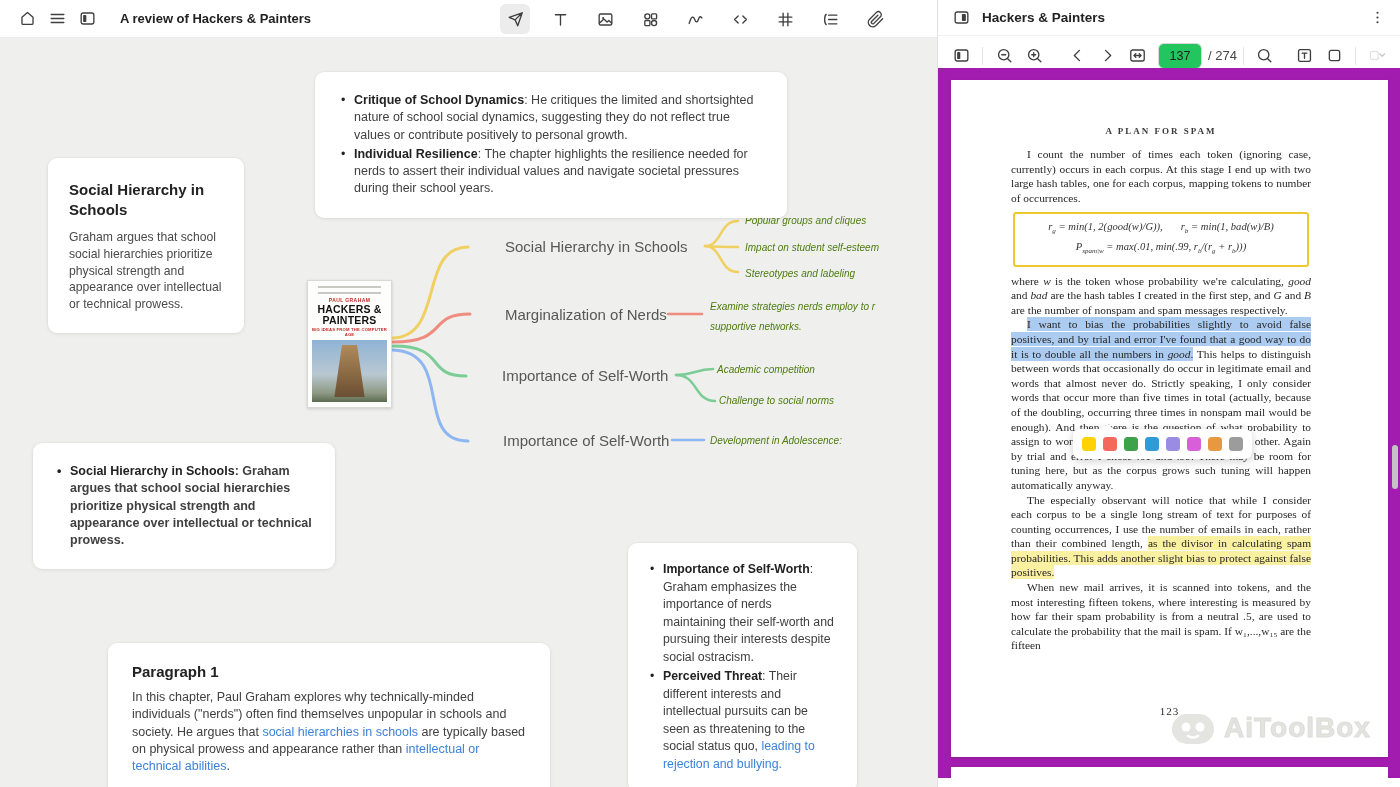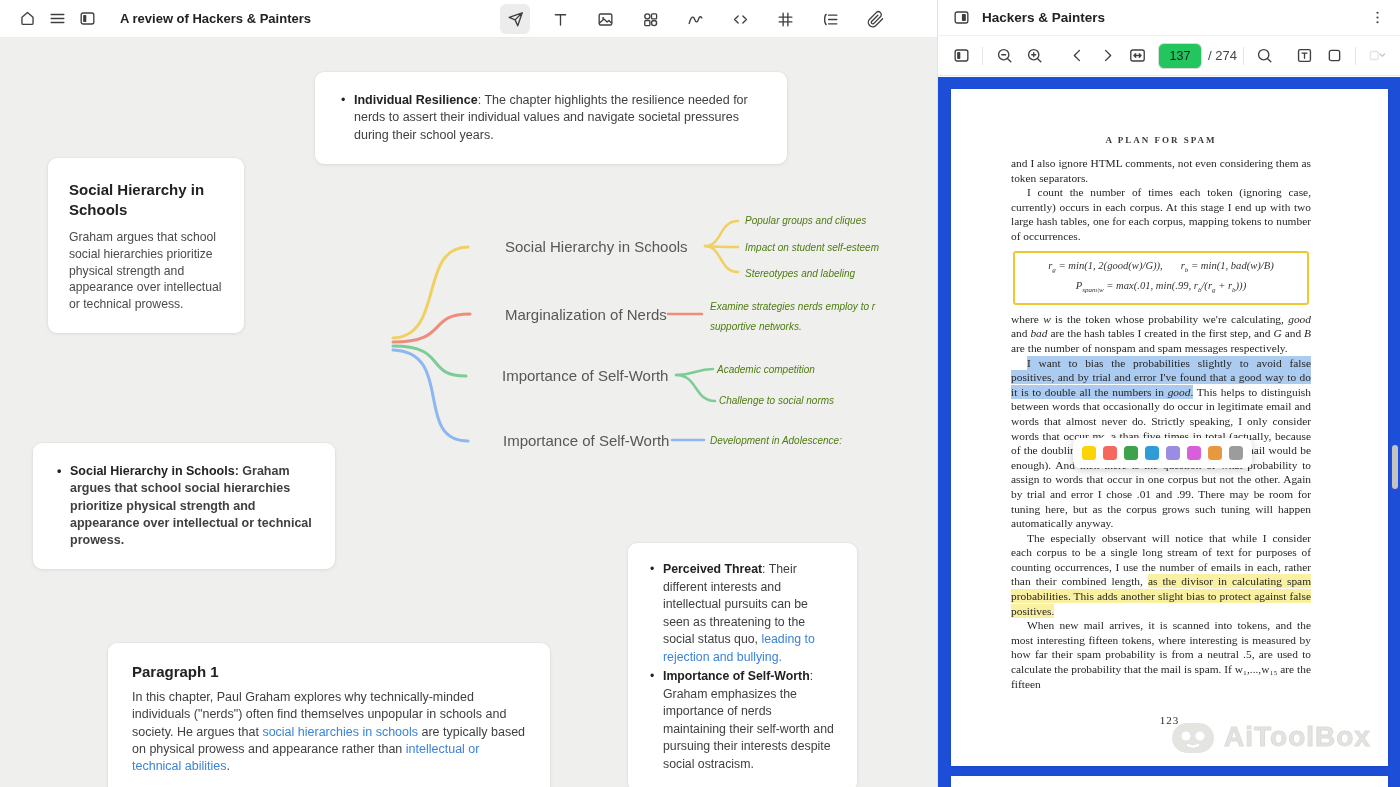--- a/index.html
+++ b/index.html
@@ -40,21 +40,21 @@
   .mm-child { position:absolute; transform:translateY(-50%); font-size:10px; color:#4d7c0f; white-space:nowrap;font-style:italic; }
 
   
   .panel { position:absolute; left:937px; top:0; width:463px; height:787px; background:#fff; border-left:1px solid #e2e2e2; }
   .p-head { height:36px; display:flex; align-items:center; padding:0 12px; border-bottom:1px solid #f1f1f1; color:#333; }
   .p-title { font-size:13.5px; font-weight:600; color:#222; margin-left:10px; flex:1; }
   .p-tools { height:40px; display:flex; align-items:center; padding:0 8px; border-bottom:1px solid #e6e6e6; color:#3f3f3f; }
   .vdiv { width:1px; height:18px; background:#e4e4e4; margin:0 6px; }
   .pgbox { width:44px; height:26px; border:1px solid #d9d9d9; border-radius:6px; font-size:12.5px; text-align:center; color:#222; background:#22c55e; margin:0 6px; }
   .pgtotal { font-size:13px; color:#444; white-space:nowrap; }
-  .viewer { position:absolute; left:0; top:77px; width:463px; height:710px; background:#1d4ed8; overflow:hidden; }
+  .viewer { position:absolute; left:0; top:68px; width:463px; height:710px; background:#a21caf; overflow:hidden; }
 
   .page { position:absolute; left:13px; top:12px; width:437px; height:677px; background:#fff; box-shadow:0 1px 3px rgba(0,0,0,.12); padding:46px 77px 0 60px; }
   .page2 { position:absolute; left:13px; top:699px; width:437px; height:100px; background:#fff; box-shadow:0 1px 3px rgba(0,0,0,.12); }
   .serif { font-family:"Liberation Serif","DejaVu Serif",serif; }
   .runhead { text-align:center; font-size:9px; letter-spacing:2px; color:#3a3a3a; font-weight:600; margin-bottom:11px; }
   .pg p { font-size:11.4px; line-height:14.6px; color:#262626; text-align:justify; }
   .ind { text-indent:16px; }
   .fbox { margin:7px 2px; padding:7px 4px 9px; border:2px solid transparent; border-radius:3px; text-align:center; }
   .fl { font-size:10.6px; color:#333; font-style:italic; }
   .fl sub { font-size:7px; font-style:italic; }
@@ -164,36 +164,47 @@
       <path stroke-width="2.5" d="M705 246 C722 246 719 272 738 272" stroke="#f0d060"></path>
       <path stroke-width="3" d="M393 342 C450 342 426 314 470 314" stroke="#ef8c7d"></path>
       <path stroke-width="2.5" d="M668 314 L 702 314" stroke="#ef8c7d"></path>
       <path stroke-width="3" d="M393 346 C448 346 424 376 466 376" stroke="#7ccc96"></path>
       <path stroke-width="2.5" d="M676 375 C694 375 696 369 713 369" stroke="#7ccc96"></path>
       <path stroke-width="2.5" d="M676 375 C698 375 694 401 715 401" stroke="#7ccc96"></path>
       <path stroke-width="3" d="M393 350 C455 352 413 441 468 441" stroke="#8db6f2"></path>
       <path stroke-width="2.5" d="M672 440 L 704 440" stroke="#8db6f2"></path>
     </svg>
 
+    <div class="book">
+      <div class="bk-quote"></div>
+      <div class="bk-author">PAUL GRAHAM</div>
+      <div class="bk-title">HACKERS &amp;</div>
+      <div class="bk-title">PAINTERS</div>
+      <div class="bk-sub">BIG IDEAS FROM THE COMPUTER AGE</div>
+      <div class="bk-art">
+          <div class="bk-tower"></div>
+        </div>
+    </div>
 
     <div class="mm-label" style="left:505px;top:246px;">Social Hierarchy in Schools</div>
     <div class="mm-child" style="left:745px;top:220px;">Popular groups and cliques</div>
     <div class="mm-child" style="left:745px;top:247px;">Impact on student self-esteem</div>
     <div class="mm-child" style="left:745px;top:273px;">Stereotypes and labeling</div>
     <div class="mm-label" style="left:505px;top:314px;">Marginalization of Nerds</div>
     <div class="mm-child" style="left:710px;top:306px;">Examine strategies nerds employ to r</div>
     <div class="mm-child" style="left:710px;top:326px;">supportive networks.</div>
     <div class="mm-label" style="left:502px;top:375px;">Importance of Self-Worth</div>
     <div class="mm-child" style="left:717px;top:369px;">Academic competition</div>
     <div class="mm-child" style="left:719px;top:400px;">Challenge to social norms</div>
     <div class="mm-label" style="left:503px;top:440px;">Importance of Self-Worth</div>
     <div class="mm-child" style="left:710px;top:440px;">Development in Adolescence:</div>
 
     <div class="card" style="left:315px;top:72px;width:472px;padding:20px 24px 18px;">
       <div class="body">
+        <div class="bl"><b>Critique of School Dynamics</b><span>: He critiques the limited and shortsighted nature of school social dynamics, suggesting they do not reflect true values or contribute positively to personal growth.</span></div>
         <div class="bl"><b>Individual Resilience</b><span>: The chapter highlights the resilience needed for nerds to assert their individual values and navigate societal pressures during their school years.</span></div>
       </div>
     </div>
 
     <div class="card" style="left:48px;top:158px;width:196px;padding:22px 21px 20px;">
       <h3 style="margin-bottom:10px;line-height:1.3;">Social Hierarchy in Schools</h3>
       <div class="body" style="font-size:12.2px;line-height:16.8px;color:#4a4a4a;">Graham argues that school social hierarchies prioritize physical strength and appearance over intellectual or technical prowess.</div>
     </div>
 
     <div class="card" style="left:33px;top:443px;width:302px;padding:20px 22px 18px;font-weight:bold;">
@@ -204,22 +215,22 @@
 
     <div class="card" style="left:108px;top:643px;width:442px;padding:20px 24px 20px;">
       <h3 style="margin-bottom:9px;">Paragraph 1</h3>
       <div class="body">
         <span>In this chapter, Paul Graham explores why technically-minded individuals ("nerds") often find themselves unpopular in schools and society. He argues that </span><span class="lnk">social hierarchies in schools</span><span> are typically based on physical prowess and appearance rather than </span><span class="lnk">intellectual or technical abilities</span><span>.</span>
       </div>
     </div>
 
     <div class="card" style="left:628px;top:543px;width:229px;padding:18px 20px 16px;">
       <div class="body" style="font-size:12.3px;line-height:17.5px;">
+        <div class="bl"><b>Importance of Self-Worth</b><span>: Graham emphasizes the importance of nerds maintaining their self-worth and pursuing their interests despite social ostracism.</span></div>
         <div class="bl"><b>Perceived Threat</b><span>: Their different interests and intellectual pursuits can be seen as threatening to the social status quo, </span><span class="lnk">leading to rejection and bullying.</span></div>
-        <div class="bl"><b>Importance of Self-Worth</b><span>: Graham emphasizes the importance of nerds maintaining their self-worth and pursuing their interests despite social ostracism.</span></div>
       </div>
     </div>
   </div>
 
   <div class="panel">
 
     <div class="p-head">
       <span class="tbtn" style="width:22px;height:22px;">
           <svg viewBox="0 0 24 24" class="ic">
             <rect x="4" y="5" width="16" height="14" rx="2.5"></rect>
@@ -303,21 +314,20 @@
             <path d="M16 10 L19 13 L22 10" transform="translate(-1 0)"></path>
           </svg>
         </span>
     </div>
 
     <div class="viewer">
 
       <div class="page serif pg">
         <div class="runhead">A PLAN FOR SPAM</div>
 
-        <p>and I also ignore HTML comments, not even considering them as token separators.</p>
         <p class="ind">I count the number of times each token (ignoring case, currently) occurs in each corpus. At this stage I end up with two large hash tables, one for each corpus, mapping tokens to number of occurrences.</p>
 
         <div class="fbox" style="border-color: rgb(238, 200, 46);">
           <div class="fl"><span>r</span><sub>g</sub><span> = min(1, 2(good(w)/G)),</span><span class="gap"></span><span>r</span><sub>b</sub><span> = min(1, bad(w)/B)</span></div>
           <div class="fl"><span>P</span><sub>spam|w</sub><span> = max(.01, min(.99, r</span><sub>b</sub><span>/(r</span><sub>g</sub><span> + r</span><sub>b</sub><span>)))</span></div>
         </div>
 
         <p><span>where </span><i>w</i><span> is the token whose probability we're calculating, </span><i>good</i><span> and </span><i>bad</i><span> are the hash tables I created in the first step, and </span><i>G</i><span> and </span><i>B</i><span> are the number of nonspam and spam messages respectively.</span></p>
 
         <p class="ind"><span class="hl" style="background: rgb(171, 203, 240);"><span>I want to bias the probabilities slightly to avoid false positives, and by trial and error I've found that a good way to do it is to double all the numbers in </span><i>good</i><span>.</span></span><span> This helps to distinguish between words that occasionally do occur in legitimate email and words that almost never do. Strictly speaking, I only consider words that occur more than five times in total (actually, because of the doubling, occurring three times in nonspam mail would be enough). And then there is the question of what probability to assign to words that occur in one corpus but not the other. Again by trial and error I chose .01 and .99. There may be room for tuning here, but as the corpus grows such tuning will happen automatically anyway.</span></p>

